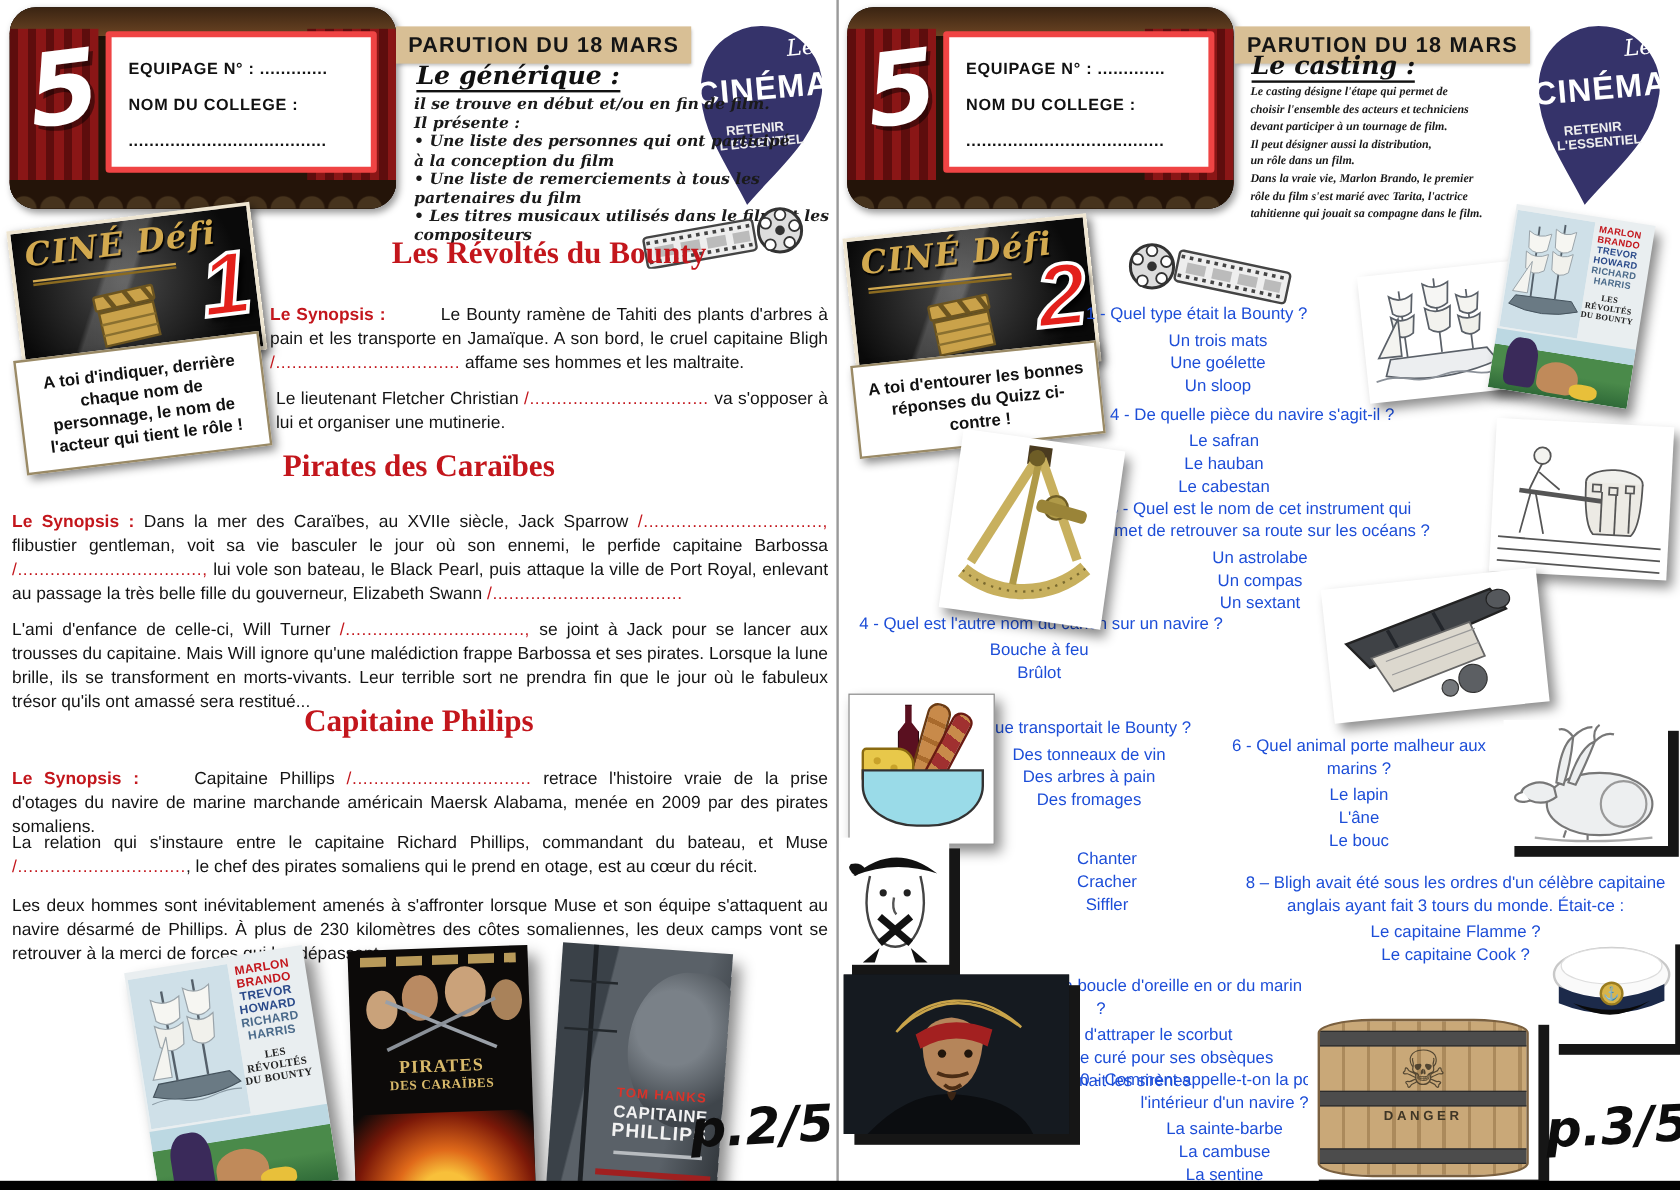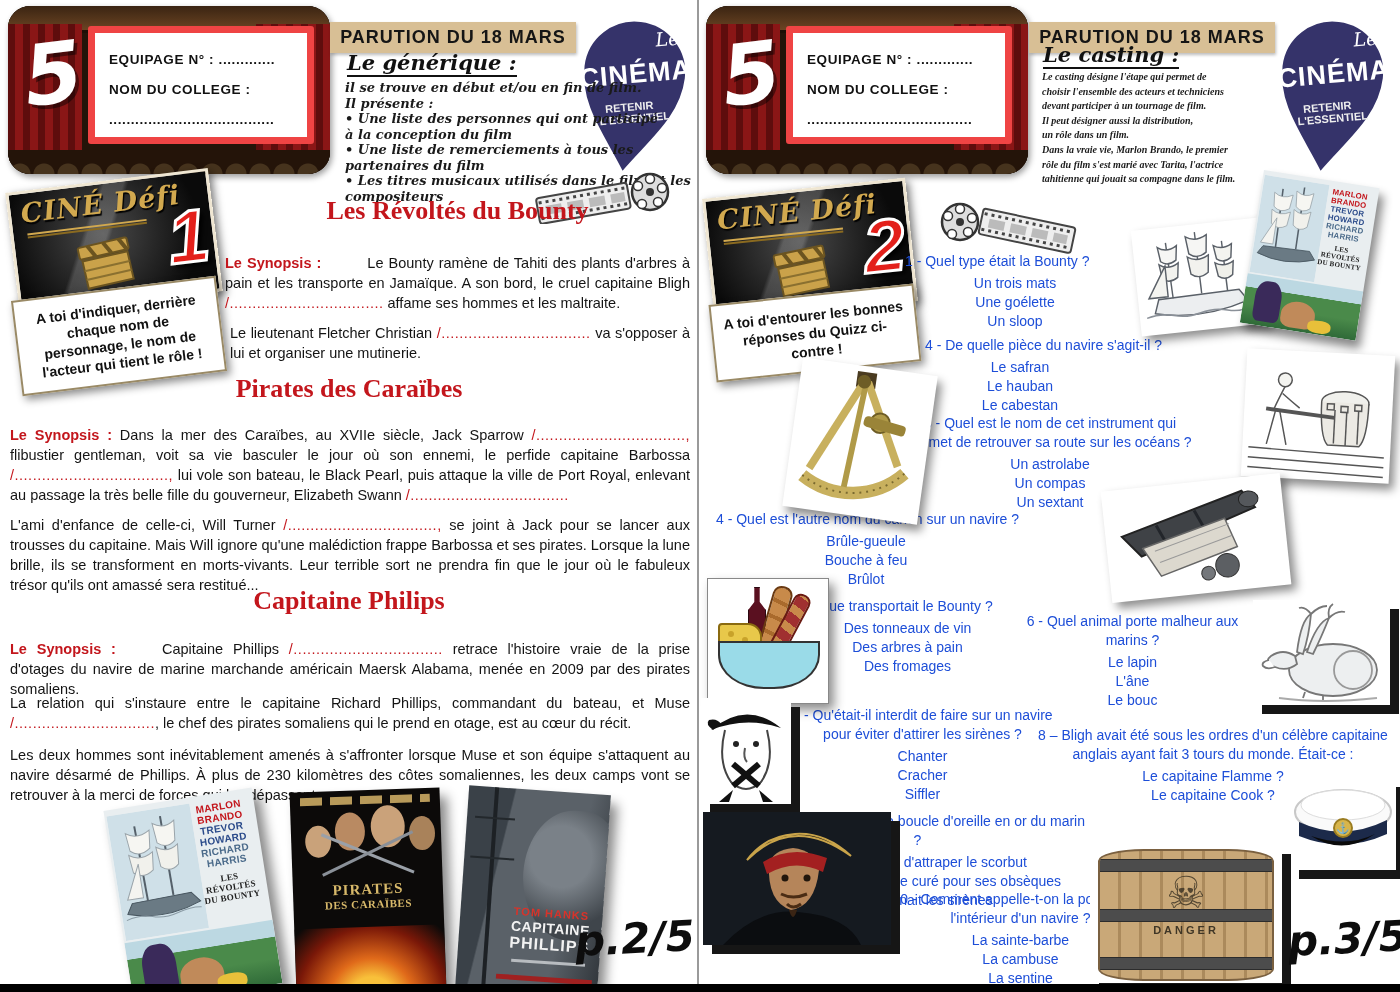--- a/index.html
+++ b/index.html
@@ -16,21 +16,21 @@
            background:linear-gradient(#3a2412,#6b4423);border-bottom:3px solid #1c0f06;}
   .curt{position:absolute;top:18px;bottom:20px;width:74px;
         background:repeating-linear-gradient(90deg,#5e0d0d 0 7px,#8a1616 7px 15px);}
   .curt.l{left:0;} .curt.r{right:0;}
   .seats{position:absolute;left:0;right:0;bottom:0;height:24px;background:#241409;
          background-image:radial-gradient(circle at 12px 24px,#46331d 10px,#241409 11px);
          background-size:24px 24px;}
   .issue-num{position:absolute;left:16px;top:26px;font:italic 900 84px/1 "DejaVu Sans",sans-serif;
              color:#fff;transform:rotate(-7deg);text-shadow:3px 4px 0 rgba(0,0,0,.45);}
   .screen{position:absolute;left:80px;top:20px;width:226px;height:118px;background:#fff;
-          border:7px solid #ef4444;border-radius:3px;padding:12px 8px 0 14px;box-sizing:border-box;}
+          border:5px solid #ef4444;border-radius:3px;padding:12px 8px 0 14px;box-sizing:border-box;}
   .screen div{font:bold 13.5px/30px "Liberation Sans",sans-serif;letter-spacing:.6px;color:#111;
               white-space:nowrap;overflow:hidden;}
 
   
   .banner{position:absolute;top:22px;width:246px;height:31px;background:#d8bf95;color:#151515;
           font:bold 18px/31px "Liberation Sans",sans-serif;text-align:center;letter-spacing:1px;
           box-shadow:1px 2px 3px #0004;}
   .b-left{left:330px;} .b-right{left:1029px;}
   .pin{position:absolute;width:124px;height:168px;}
   .pin-l{left:570px;top:10px;} .pin-r{left:1268px;top:10px;}
@@ -429,38 +429,36 @@
       <div class="q-opt">Le cabestan</div>
     </div>
     <div class="q q3">
       <div class="q-text">3 - Quel est le nom de cet instrument qui permet de retrouver sa route sur les océans ?</div>
       <div class="q-opt">Un astrolabe</div>
       <div class="q-opt">Un compas</div>
       <div class="q-opt">Un sextant</div>
     </div>
     <div class="q q4 q-left">
       <div class="q-text">4 - Quel est l'autre nom du canon sur un navire ?</div>
-      <div class="q-opt">Brûle-gueule</div>
       <div class="q-opt">Bouche à feu</div>
       <div class="q-opt">Brûlot</div>
     </div>
     <div class="q q5 q-left">
       <div class="q-text">5 – Que transportait le Bounty ?</div>
       <div class="q-opt">Des tonneaux de vin</div>
       <div class="q-opt">Des arbres à pain</div>
       <div class="q-opt">Des fromages</div>
     </div>
     <div class="q q6">
       <div class="q-text">6 - Quel animal porte malheur aux marins ?</div>
       <div class="q-opt">Le lapin</div>
       <div class="q-opt">L'âne</div>
       <div class="q-opt">Le bouc</div>
     </div>
     <div class="q q7">
-      <div class="q-text">7 - Qu'était-il interdit de faire sur un navire pour éviter d'attirer les sirènes ?</div>
       <div class="q-opt">Chanter</div>
       <div class="q-opt">Cracher</div>
       <div class="q-opt">Siffler</div>
     </div>
     <div class="q q8">
       <div class="q-text">8 – Bligh avait été sous les ordres d'un célèbre capitaine anglais ayant fait 3 tours du monde. Était-ce :</div>
       <div class="q-opt">Le capitaine Flamme ?</div>
       <div class="q-opt">Le capitaine Cook ?</div>
     </div>
     <div class="q q9">

